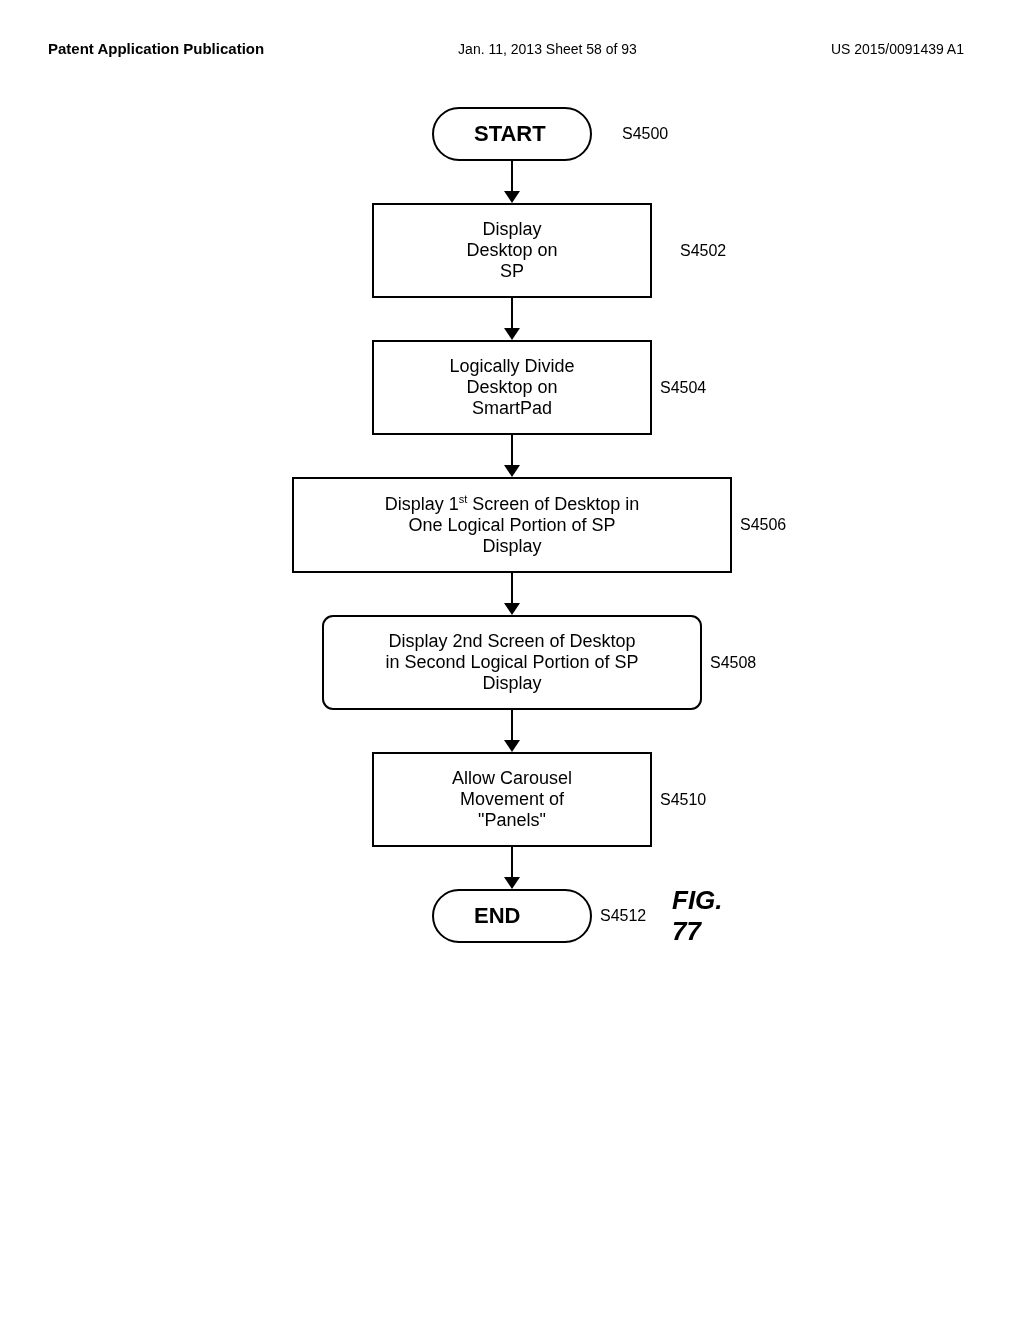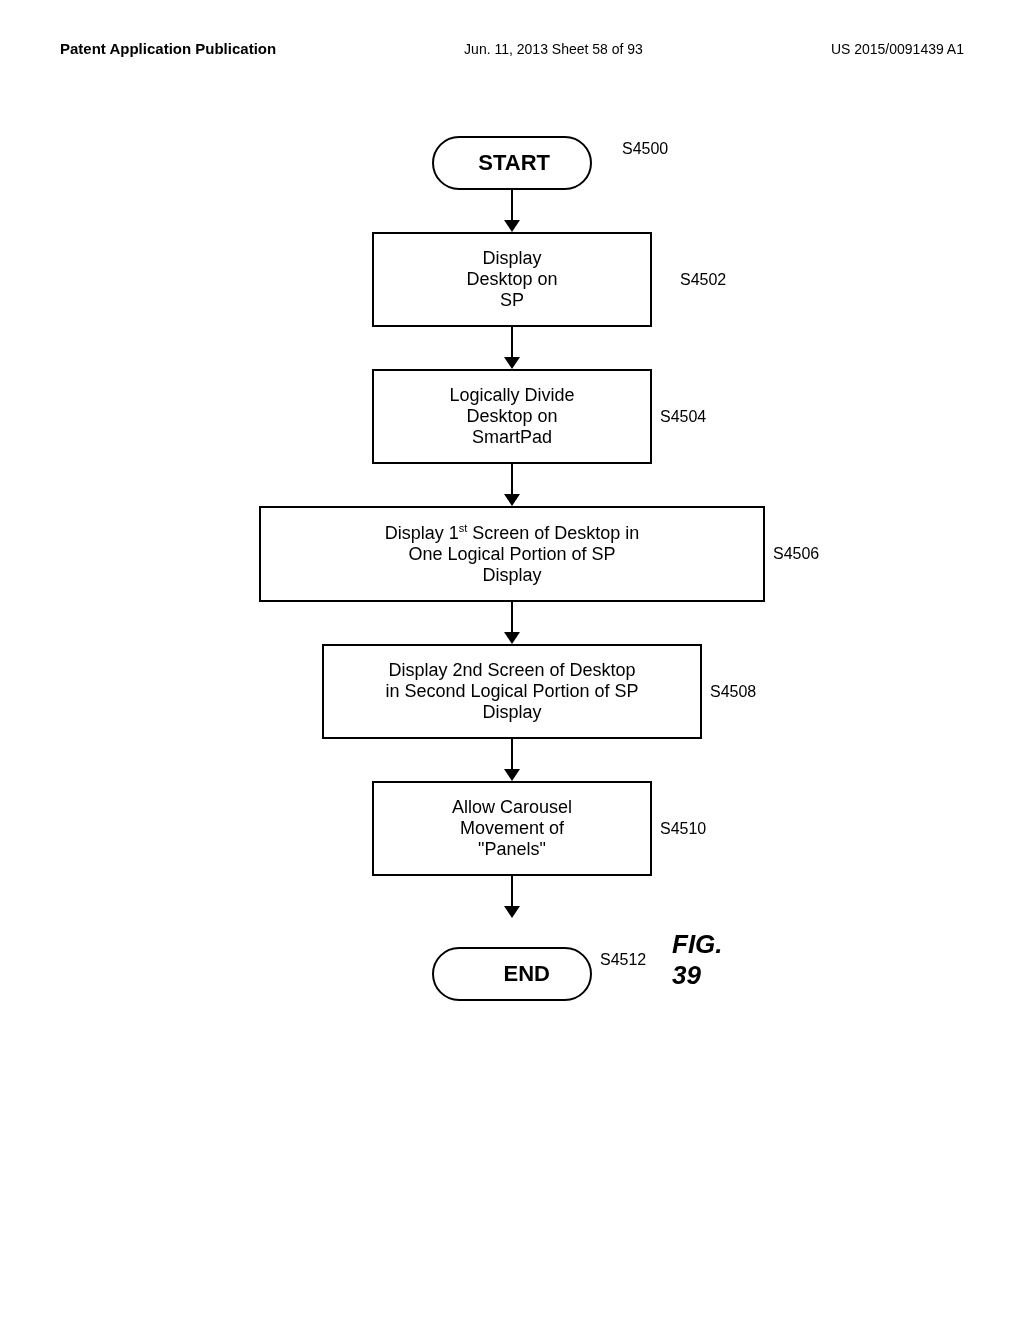--- a/index.html
+++ b/index.html
@@ -9,21 +9,21 @@
       background: #fff;
       font-family: Arial, sans-serif;
       position: relative;
       overflow: hidden;
     }
 
     .header {
       display: flex;
       justify-content: space-between;
       align-items: baseline;
-      padding: 40px 60px 20px 60px;
+      padding: 40px 60px 20px 48px;
       font-size: 14px;
     }
 
     .header-left {
       font-weight: bold;
       font-size: 15px;
     }
 
     .header-center {
       font-size: 14px;
@@ -62,23 +62,22 @@
       font-size: 16px;
     }
 
     .terminal {
       border: 2.5px solid #000;
       border-radius: 30px;
       padding: 12px 40px;
       font-size: 22px;
       font-weight: bold;
       background: #fff;
-      text-align: right;
+      text-align: left;
       min-width: 160px;
-      margin-top: 29px;
     }
 
     .process {
       border: 2.5px solid #000;
       padding: 14px 20px;
       font-size: 18px;
       background: #fff;
       text-align: center;
       min-width: 280px;
     }
@@ -112,21 +111,21 @@
     sup {
       font-size: 11px;
       vertical-align: super;
     }
   </style>
 </head>
 <body>
 
 <div class="header">
   <span class="header-left">Patent Application Publication</span>
-  <span class="header-center">Jun. 11, 2013  Sheet 58 of 93</span>
+  <span class="header-center">Jan. 11, 2013  Sheet 58 of 93</span>
   <span class="header-right">US 2015/0091439 A1</span>
 </div>
 
 <div class="diagram-container">
   <div class="flowchart">
 
     <div class="node-wrap">
       <div class="terminal">START</div>
       <span class="node-label" style="left: calc(100% + 8px); top: 50%; transform: translateY(-50%); margin-left: 22px;">S4500</span>
     </div>
@@ -144,43 +143,43 @@
 
     <div class="node-wrap" style="position:relative;align-items:center;">
       <div class="process" style="width:240px;">Logically Divide<br>Desktop on<br>SmartPad</div>
       <span class="node-label" style="left: calc(100% + 8px); top: 50%; transform: translateY(-50%);">S4504</span>
     </div>
 
     <div class="connector" style="height:30px;"></div>
     <div class="arrow-down"></div>
 
     <div class="node-wrap" style="position:relative;">
-      <div class="process-wide" style="width:506px;">Display 1<sup>st</sup> Screen of Desktop in<br>One Logical Portion of SP<br>Display</div>
+      <div class="process-wide" style="width:440px;">Display 1<sup>st</sup> Screen of Desktop in<br>One Logical Portion of SP<br>Display</div>
       <span class="node-label" style="left: calc(100% + 8px); top: 50%; transform: translateY(-50%);">S4506</span>
     </div>
 
     <div class="connector" style="height:30px;"></div>
     <div class="arrow-down"></div>
 
     <div class="node-wrap" style="position:relative;">
-      <div class="process-wide" style="width:340px;">Display 2nd Screen of Desktop<br>in Second Logical Portion of SP<br>Display</div>
+      <div class="process-wide" style="width:340px;border-radius:11px;">Display 2nd Screen of Desktop<br>in Second Logical Portion of SP<br>Display</div>
       <span class="node-label" style="left: calc(100% + 8px); top: 50%; transform: translateY(-50%);">S4508</span>
     </div>
 
     <div class="connector" style="height:30px;"></div>
     <div class="arrow-down"></div>
 
     <div class="node-wrap" style="position:relative;">
       <div class="process" style="width:240px;">Allow Carousel<br>Movement of<br>"Panels"</div>
       <span class="node-label" style="left: calc(100% + 8px); top: 50%; transform: translateY(-50%);">S4510</span>
     </div>
 
     <div class="connector" style="height:30px;"></div>
     <div class="arrow-down"></div>
 
     <div class="node-wrap" style="position:relative;">
       <div class="terminal">END</div>
       <span class="node-label" style="left: calc(100% + 8px); top: 50%; transform: translateY(-50%);">S4512</span>
-      <span style="position:absolute; left: calc(100% + 80px); top: 50%; transform: translateY(-50%); font-size: 26px; font-weight: bold; font-style: italic;">FIG. 39</span>
+      <span style="position:absolute; left: calc(100% + 80px); top: 50%; transform: translateY(-50%); font-size: 26px; font-weight: bold; font-style: italic;">FIG. 77</span>
     </div>
 
   </div>
 </div>
 
 </body></html>

